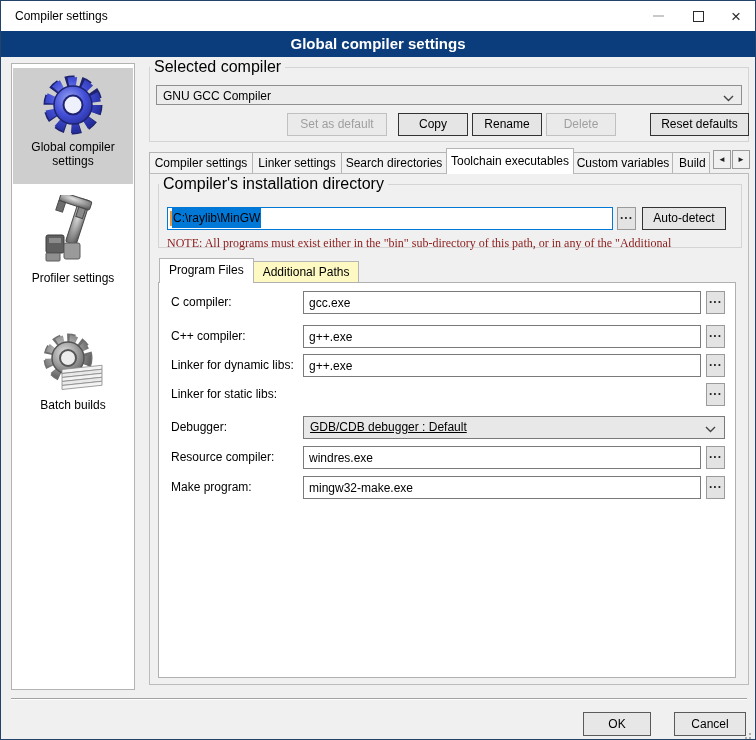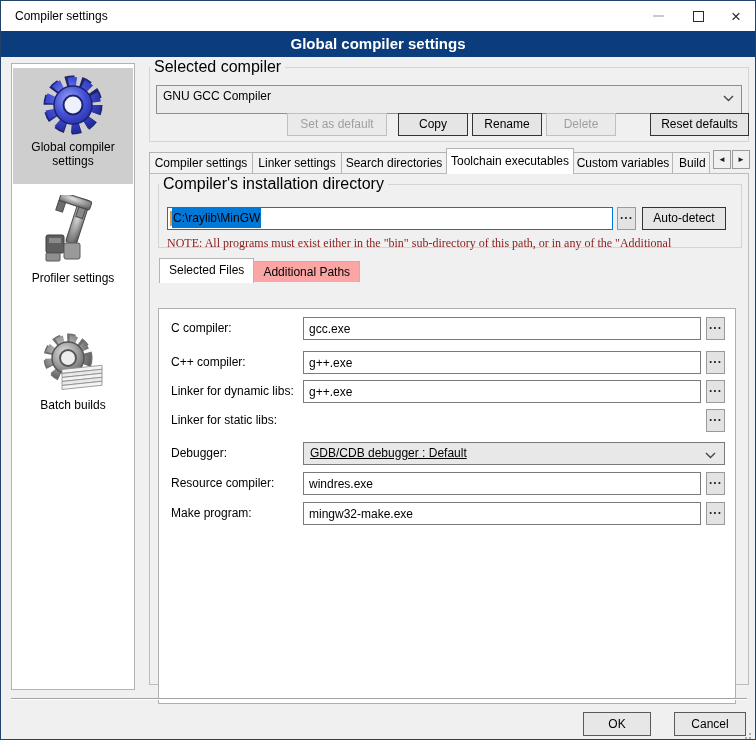--- a/index.html
+++ b/index.html
@@ -38,21 +38,21 @@
   
   .groupbox { position:absolute; border:1px solid #d4d4d4; }
   .groupbox .gb-label { position:absolute; top:-8px; left:0; padding:0 4px; font-size:16px; line-height:14px; }
   .gb1 { left:148px; top:66px; width:600px; height:75px; }
   .gb1 .gb-label { background:#f0f0f0; }
   .gb2 { left:8px; top:10px; width:584px; height:64px; }
   .gb2 .gb-label { background:#f0f0f0; }
   
   .combo { background:#ececec; border:1px solid #8f8f8f; line-height:21px; padding-left:6px; white-space:nowrap; overflow:hidden; }
   .combo .chev { position:absolute; right:7px; top:9px; }
-  .combo1 { position:absolute; left:6px; top:17px; width:586px; height:29px; }
+  .combo1 { position:absolute; left:6px; top:17px; width:586px; height:20px; }
   
   .btn { position:absolute; height:23px; background:#e5e5e5; border:1px solid #333; text-align:center;
          line-height:21px; font-size:12px; cursor:default; }
   .btn.disabled { border-color:#c0c0c0; color:#9f9f9f; background:#eaeaea; }
   .b-setdef { left:137px; top:45px; width:100px; }
   .b-copy   { left:248px; top:45px; width:70px; }
   .b-rename { left:322px; top:45px; width:70px; }
   .b-delete { left:396px; top:45px; width:70px; }
   .b-reset  { left:500px; top:45px; width:99px; }
   
@@ -74,25 +74,25 @@
   .dirinput .caret { display:inline-block; width:2px; height:15px; background:#e8963c; vertical-align:middle; }
   .dirinput .sel { background:#0078d7; color:#000000; padding:3px 1px; }
   .minibtn { position:absolute; width:19px; height:23px; background:#e3e3e3; border:1px solid #9a9a9a;
              text-align:center; line-height:14px; font-weight:bold; color:#222; letter-spacing:1px; }
   .mb-dir { left:458px; top:22px; }
   .b-autodetect { left:483px; top:22px; width:84px; height:23px; }
   .note { position:absolute; left:8px; top:51px; width:578px; color:#8b1a1a; white-space:nowrap; overflow:hidden; font-size:12px;font-family:Liberation Serif, serif; }
   
   .tabstrip2 { position:absolute; left:9px; top:84px; height:25px; width:400px; overflow:hidden;
                display:flex; align-items:flex-end; white-space:nowrap; }
-  .tab2 { flex:0 0 auto; height:21px; margin-bottom:1px; background:#fca5a5; border:1px solid #b5b5b5; border-bottom:none;
+  .tab2 { flex:0 0 auto; height:21px; margin-bottom:1px; background:#fef9c3; border:1px solid #b5b5b5; border-bottom:none;
           line-height:20px; text-align:center; margin-right:-1px; padding:0 9px; }
   .tab2.active { height:25px; margin-bottom:0; background:#fff; line-height:23px; position:relative; z-index:3; }
   
-  .innerpage { position:absolute; left:8px; top:108px; width:578px; height:396px; background:#fff; border:1px solid #b0b0b0;margin-top:26px; }
+  .innerpage { position:absolute; left:8px; top:108px; width:578px; height:396px; background:#fff; border:1px solid #b0b0b0; }
   .frow-label { position:absolute; left:12px; height:23px; line-height:23px; }
   .frow-input { position:absolute; left:144px; width:398px; height:23px; border:1px solid #7a7a7a; background:#fff;
                 line-height:21px; padding-left:5px; font-family:"Liberation Sans",sans-serif; font-size:12px; }
   .frow-browse { position:absolute; left:547px; width:19px; height:23px; }
   .frow-select { position:absolute; left:144px; width:422px; height:23px; background:#e8e8e8; border:1px solid #7a7a7a;
                  line-height:21px; padding-left:6px;text-decoration:underline; }
   .frow-select .chev { position:absolute; right:8px; top:9px; }
   .r0{top:8px}.r1{top:42px}.r2{top:71px}.r3{top:100px}.r4{top:133px}.r5{top:163px}.r6{top:193px}
   
   .divider { position:absolute; left:10px; top:697px; width:736px; height:2px;
@@ -210,21 +210,21 @@
 
   <div class="groupbox gb2">
     <span class="gb-label">Compiler's installation directory</span>
     <div class="dirinput"><span class="caret"></span><span class="sel">C:\raylib\MinGW</span></div>
     <div class="minibtn mb-dir">...</div>
     <div class="btn b-autodetect" style="position:absolute;">Auto-detect</div>
     <div class="note">NOTE: All programs must exist either in the "bin" sub-directory of this path, or in any of the "Additional</div>
   </div>
 
   <div class="tabstrip2">
-    <div class="tab2 active">Selected Files</div>
+    <div class="tab2 active">Program Files</div>
     <div class="tab2">Additional Paths</div>
   </div>
 
   <div class="innerpage">
 
     <div class="frow-label r0">C compiler:</div>
     <input class="frow-input r0" value="gcc.exe" style="">
     <div class="minibtn frow-browse r0">...</div>
 
     <div class="frow-label r1">C++ compiler:</div>

